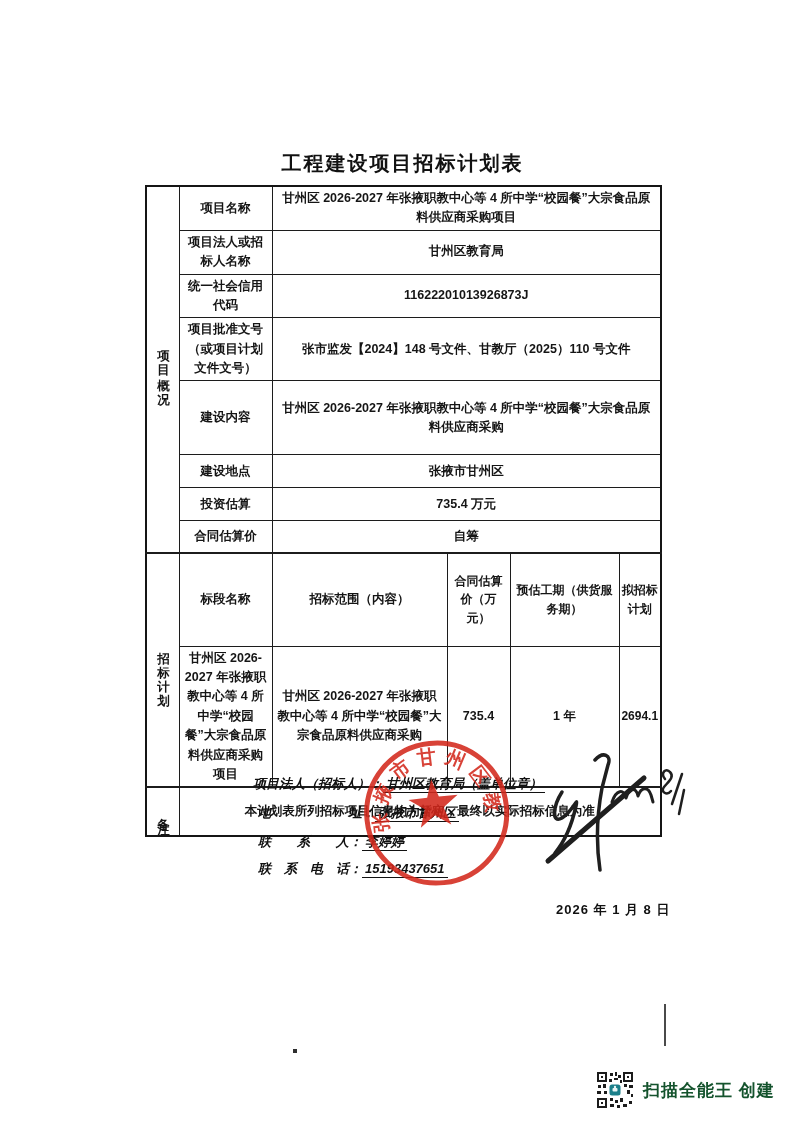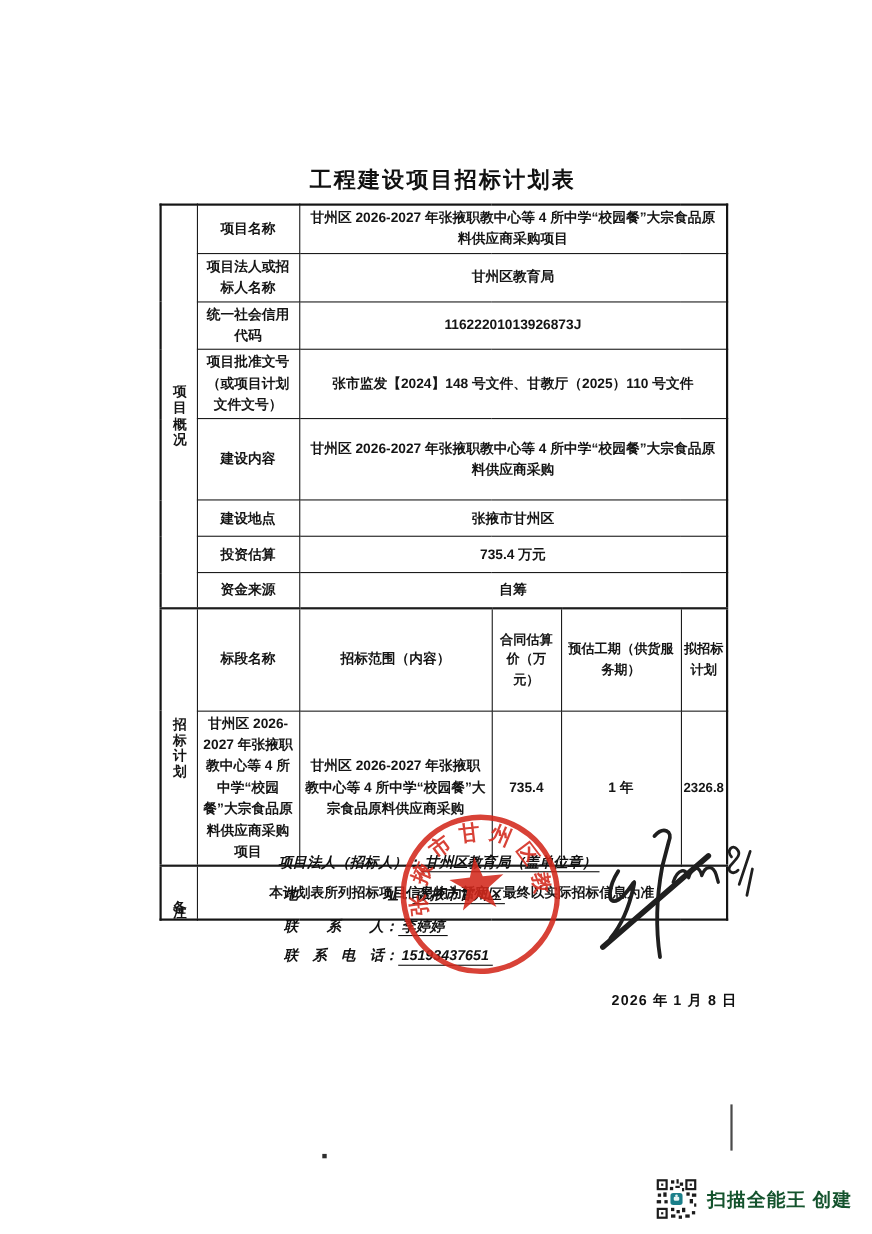--- a/index.html
+++ b/index.html
@@ -90,38 +90,38 @@
       </tr>
       <tr style="height:33px">
         <td class="lbl">建设地点</td>
         <td colspan="4">张掖市甘州区</td>
       </tr>
       <tr style="height:33px">
         <td class="lbl">投资估算</td>
         <td colspan="4">735.4 万元</td>
       </tr>
       <tr style="height:32px">
-        <td class="lbl">资金来源</td>
+        <td class="lbl">合同估算价</td>
         <td colspan="4">自筹</td>
       </tr>
 
       <tr style="height:56px" class="thick">
         <td rowspan="2" class="vhead">招标计划</td>
         <td class="lbl">标段名称</td>
         <td>招标范围（内容）</td>
         <td style="font-size:12px;padding:18px 3px">合同估算价（万元）</td>
         <td style="font-size:12px;padding:2px 3px">预估工期（供货服务期）</td>
         <td style="font-size:12px;padding:2px 2px">拟招标计划</td>
       </tr>
       <tr style="height:125px">
         <td class="seg-name">甘州区 2026-2027 年张掖职教中心等 4 所中学“校园餐”大宗食品原料供应商采购项目</td>
         <td>甘州区 2026-2027 年张掖职教中心等 4 所中学“校园餐”大宗食品原料供应商采购</td>
         <td>735.4</td>
         <td>1 年</td>
-        <td style="font-size:12px;padding:2px 1px">2326.8</td>
+        <td style="font-size:12px;padding:2px 1px">2694.1</td>
       </tr>
 
       <tr style="height:49px" class="thick">
         <td class="vhead sm">备注</td>
         <td colspan="5" class="left">本计划表所列招标项目信息均为暂定，最终以实际招标信息为准</td>
       </tr>
     </tbody>
   </table>
 
   <div class="sig-line" style="left:253px;top:775px">

